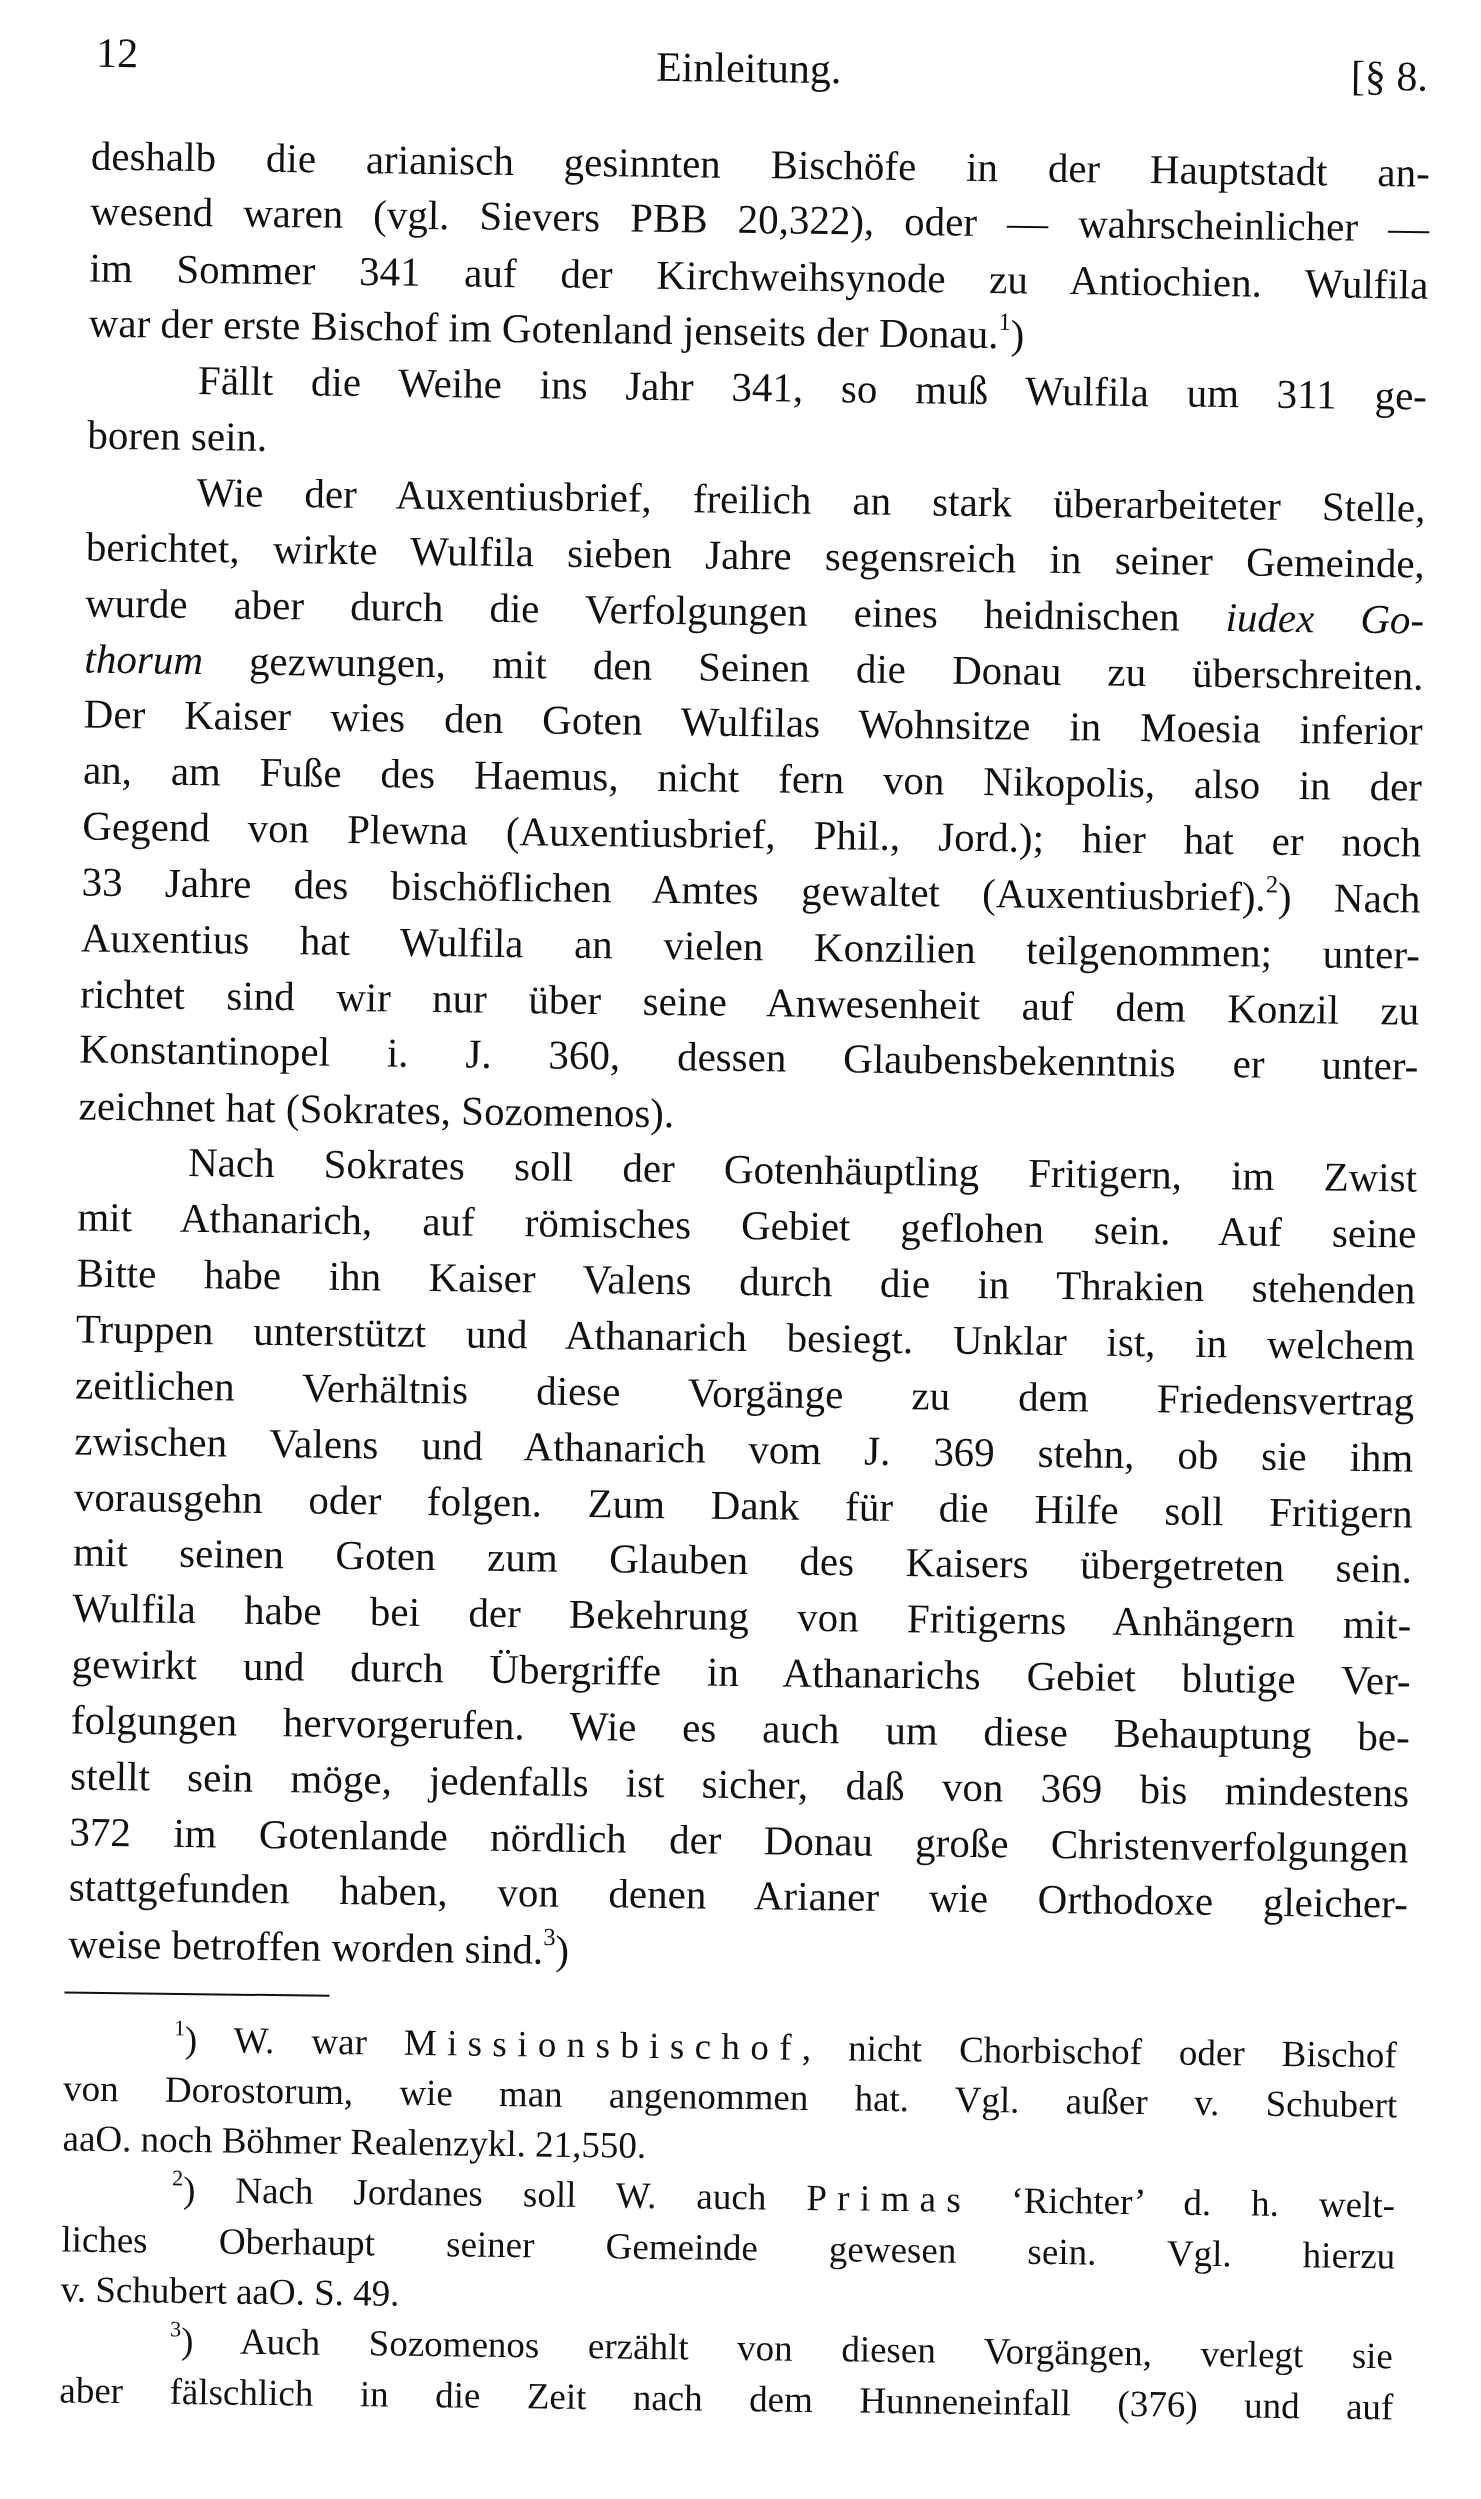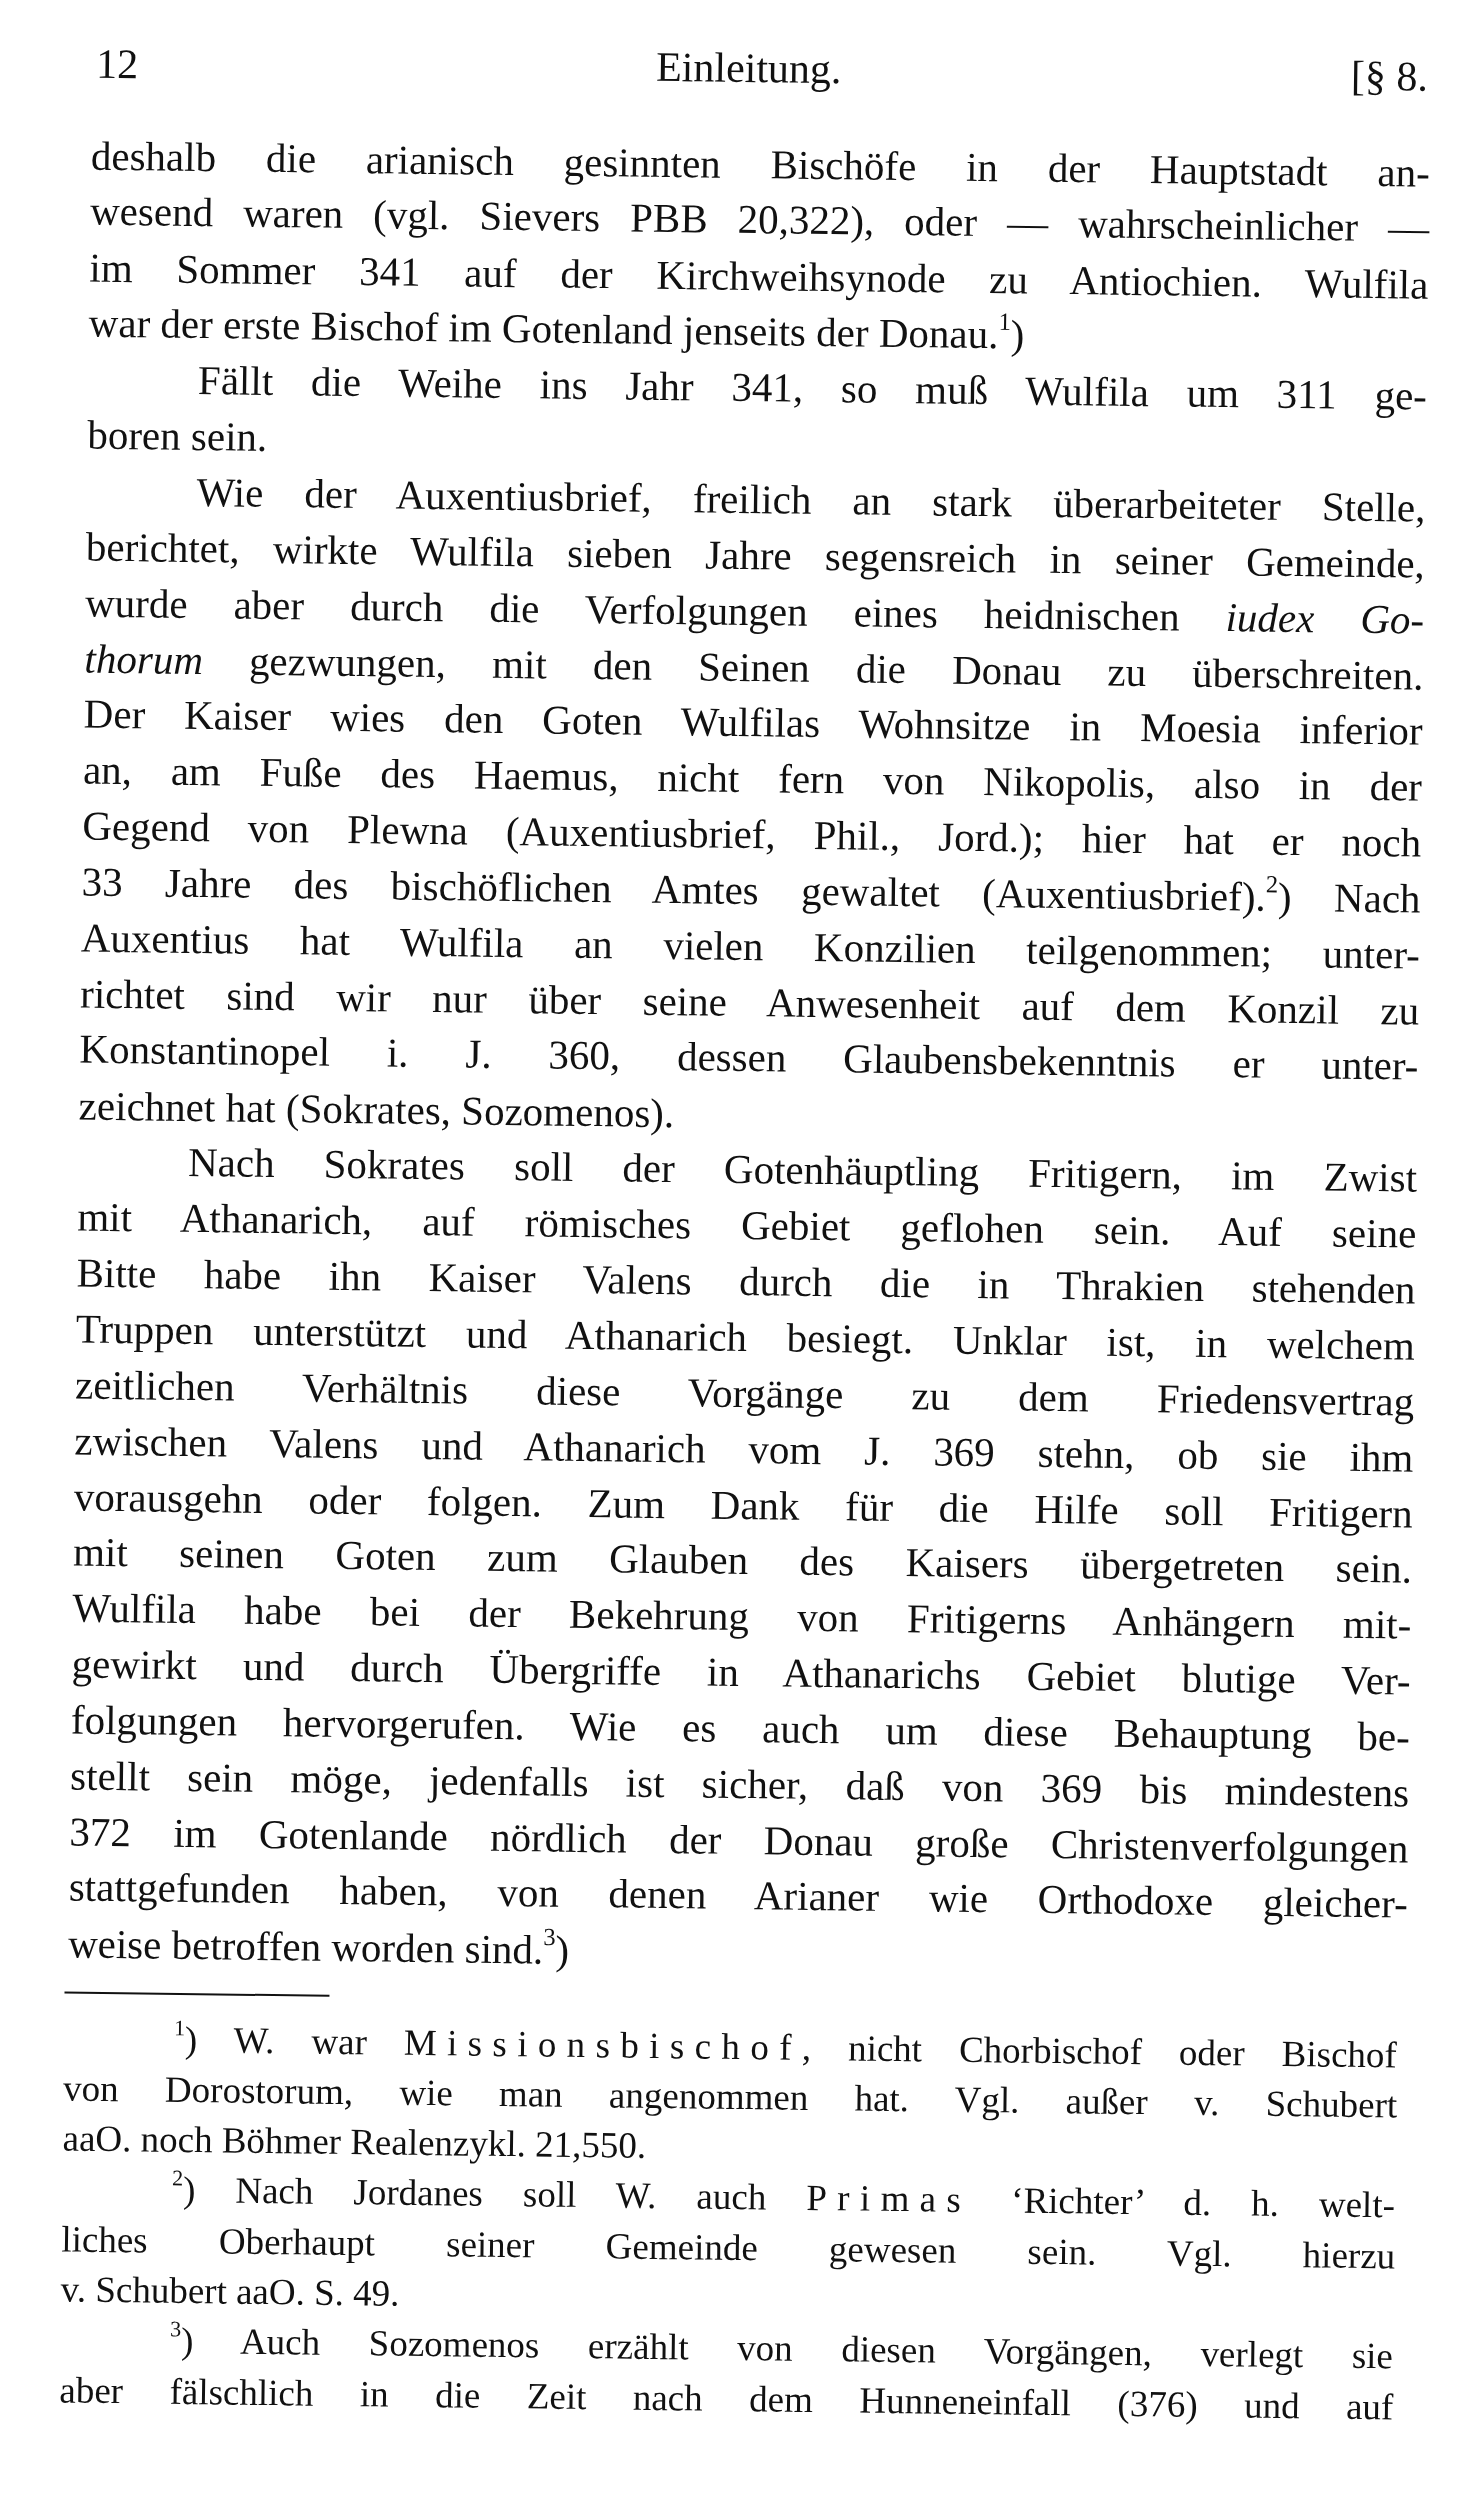--- a/index.html
+++ b/index.html
@@ -28,21 +28,21 @@
   .it { font-style: italic; }
   .sp { letter-spacing: 0.28em; }
   sup { font-size: 0.6em; line-height: 0; vertical-align: 0.75em; }
   .rule { position: absolute; left: 74px; top: 2000px; width: 265px; height: 1.9px; background: #111111; }
 </style>
 </head>
 <body>
 
 <div class="page">
 
-  <div class="hdr" style="left:81px; top:51px;text-align:center;">12</div>
+  <div class="hdr" style="left:81px; top:40px;text-align:center;">12</div>
   <div class="hdr" style="left:641px; top:47px;">Einleitung.</div>
   <div class="hdr" style="right:68px; top:47px;">[§ 8.</div>
 
   <div>
     <div class="line" style="top:144px;">deshalb die arianisch gesinnten Bischöfe in der Hauptstadt an-</div>
     <div class="line" style="top:199px;">wesend waren (vgl. Sievers PBB 20,322), oder — wahrscheinlicher —</div>
     <div class="line" style="top:256px;">im Sommer 341 auf der Kirchweihsynode zu Antiochien. Wulfila</div>
     <div class="line last" style="top:311px;"><span>war der erste Bischof im Gotenland jenseits der Donau.</span><sup>1</sup><span>)</span></div>
     <div class="line indent" style="top:367px;">Fällt die Weihe ins Jahr 341, so muß Wulfila um 311 ge-</div>
     <div class="line last" style="top:423px;">boren sein.</div>

